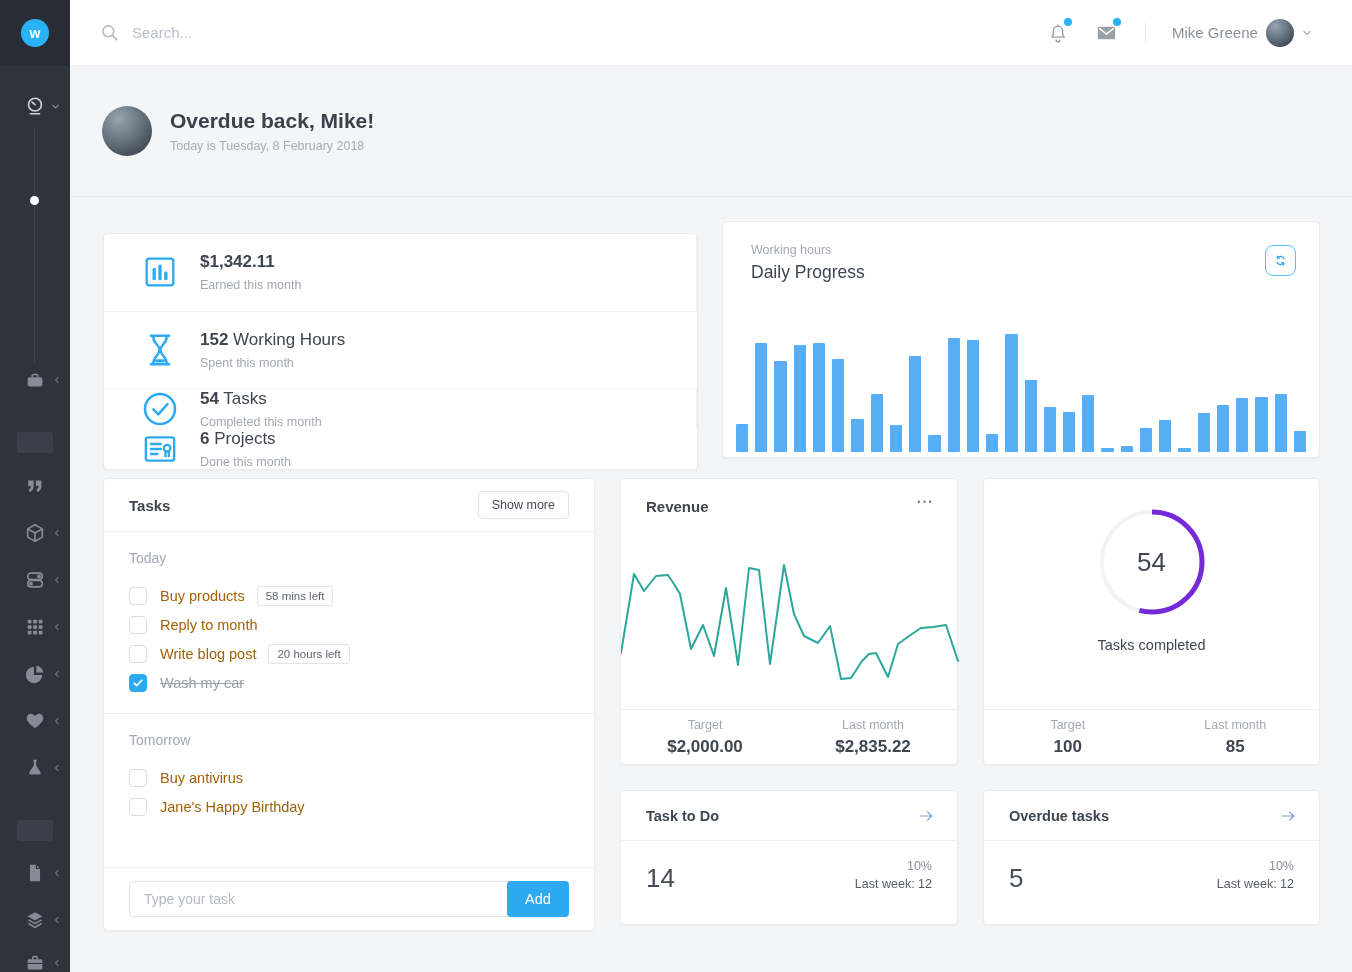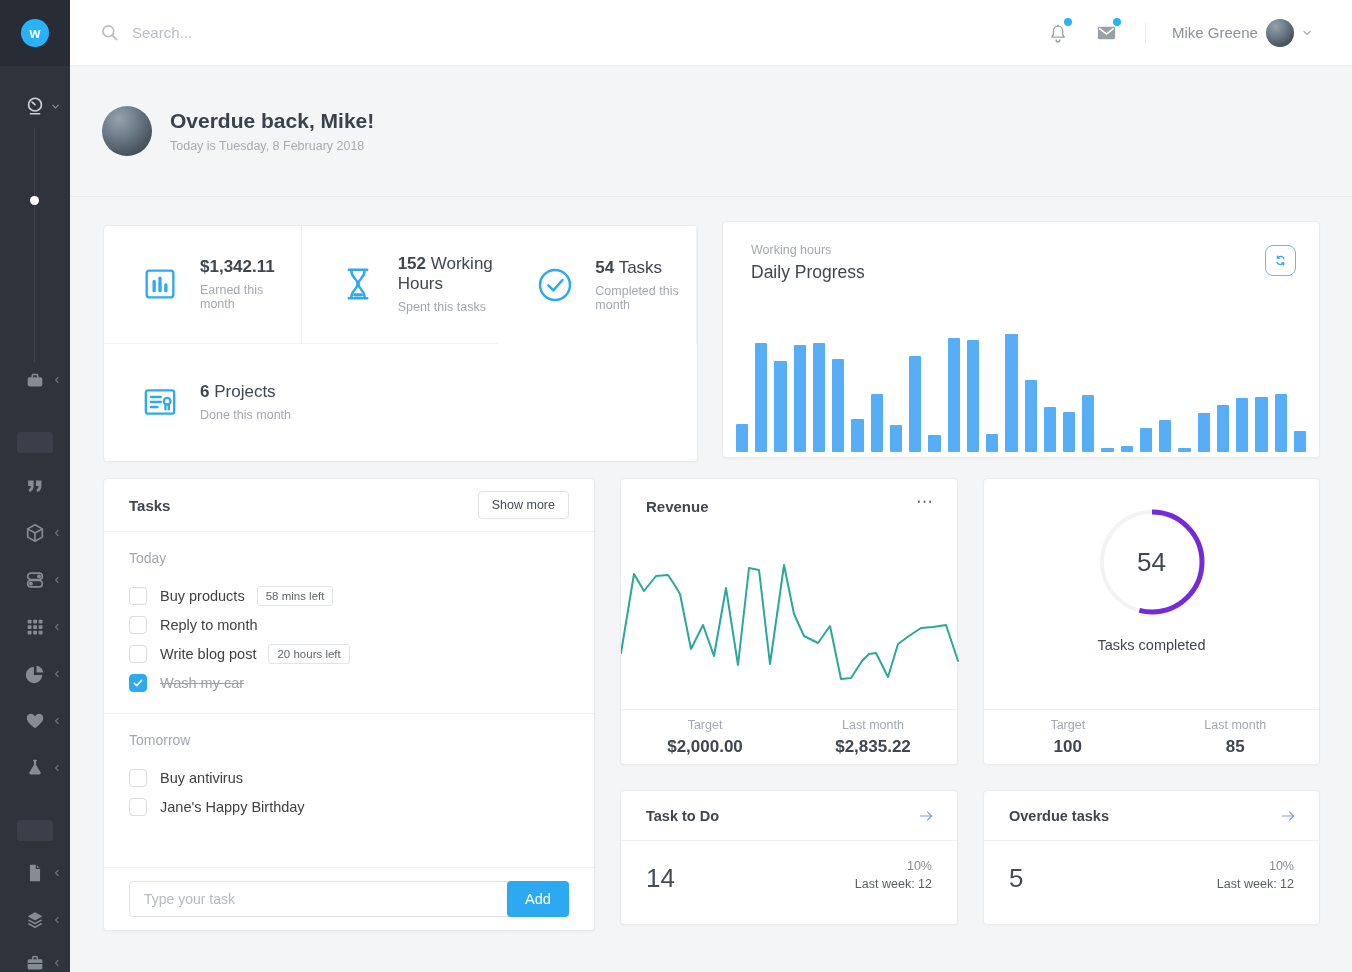--- a/index.html
+++ b/index.html
@@ -43,22 +43,22 @@
   
   .welcome { position:absolute; left:70px; top:66px; width:1282px; height:131px; border-bottom:1px solid #e9eaec; }
   .welcome-avatar { position:absolute; left:32px; top:40px; width:50px; height:50px; }
   .welcome-title { position:absolute; left:100px; top:43px; font-size:21px; font-weight:bold; color:#3b414b; }
   .welcome-sub { position:absolute; left:100px; top:73px; font-size:12.5px; color:#a6abb3; }
 
   .card { position:absolute; background:#fff; border-radius:4px; border:1px solid #eaebed;
           box-shadow:0 1px 2px rgba(0,0,0,0.03); }
 
   
-  .card-stats { left:103px; top:225px; width:595px; height:237px; display:grid;
-                grid-template-columns:1fr 1fr 1fr; grid-template-rows:1fr 1fr; }
+  .card-stats { left:103px; top:233px; width:595px; height:237px; display:grid;
+                grid-template-columns:1fr; grid-template-rows:1fr 1fr; }
   .stat-cell { display:flex; align-items:center; padding-left:36px; gap:20px; }
   .stat-cell.b-r { border-right:1px solid #f1f2f3; }
   .stat-cell.b-b { border-bottom:1px solid #f1f2f3; }
   .stat-icon { color:#2da9f2; flex:0 0 auto; }
   .stat-value { font-size:17px; font-weight:bold; color:#3f4650; }
   .stat-value span { font-weight:normal; }
   .stat-label { font-size:12.5px; color:#a3a8b0; margin-top:6px; }
 
   
   .card-daily { left:722px; top:221px; width:598px; height:237px; }
@@ -78,21 +78,21 @@
   .tasks-title { font-size:15px; font-weight:bold; color:#3f4650; }
   .show-more-btn { padding:6px 13px; border:1px solid #e0e3e6; border-radius:4px; background:#fff;
                    font-family:"Liberation Sans",sans-serif; font-size:12.5px; color:#454b54; cursor:pointer; }
   .task-section { padding:18px 25px 16px; }
   .task-section + .task-section { border-top:1px solid #efF0f2; }
   .section-label { font-size:14px; color:#a3a8b0; margin-bottom:15px; }
   .task-row { display:flex; align-items:center; height:29px; }
   .checkbox { width:18px; height:18px; border-radius:4px; border:1px solid #d9dce0; background:#fff;
               margin-right:13px; flex:0 0 auto; display:flex; align-items:center; justify-content:center; cursor:pointer; }
   .checkbox.checked { background:#2da9f2; border-color:#2da9f2; }
-  .task-label { font-size:14.5px; color:#404040; }
+  .task-label { font-size:14.5px; color:#a16207; }
   .task-label.done { color:#9aa0a8; text-decoration:line-through; }
   .task-badge { margin-left:12px; padding:3px 8px; border:1px solid #e2e4e7; border-radius:3px;
                 font-size:11.5px; color:#60666e; }
   .tasks-footer { position:absolute; left:0; right:0; bottom:0; height:63px; border-top:1px solid #efF0f2;
                   display:flex; align-items:center; padding:0 25px; }
   .task-input { flex:1 1 auto; height:36px; border:1px solid #e0e3e6; border-radius:4px 0 0 4px; padding:10px 14px;
                 font-family:"Liberation Sans",sans-serif; font-size:14px; color:#555; outline:none; }
   .task-input::placeholder { color:#b4bac2; }
   .add-btn { width:62px; height:36px; border:none; border-radius:4px; margin-left:-3px; background:#2da9f2;
              color:#fff; font-family:"Liberation Sans",sans-serif; font-size:14.5px; cursor:pointer; }
@@ -307,21 +307,21 @@
     <div class="stat-cell b-b">
       <svg class="stat-icon" width="40" height="40" viewBox="0 0 24 24" fill="none" stroke="currentColor" stroke-width="1.5" stroke-linecap="round">
         <path d="M6.5 3.5h11"></path>
           <path d="M6.5 20.5h11"></path>
         <path d="M8 4c0 4.5 3.7 4.5 3.7 8S8 15.5 8 20"></path>
         <path d="M16 4c0 4.5-3.7 4.5-3.7 8s3.7 3.5 3.7 8"></path>
         <path d="M10 18.5h4" stroke-width="2"></path>
       </svg>
       <div>
         <div class="stat-value"><b>152</b><span> Working Hours</span></div>
-        <div class="stat-label">Spent this tasks</div>
+        <div class="stat-label">Spent this month</div>
       </div>
     </div>
     <div class="stat-cell b-r">
       <svg class="stat-icon" width="40" height="40" viewBox="0 0 24 24" fill="none" stroke="currentColor" stroke-width="1.5" stroke-linecap="round" stroke-linejoin="round">
         <circle cx="12" cy="12" r="9"></circle>
           <path d="M8 12.2l3 3L16.5 9"></path>
       </svg>
       <div>
         <div class="stat-value"><b>54</b><span> Tasks</span></div>
         <div class="stat-label">Completed this month</div>

